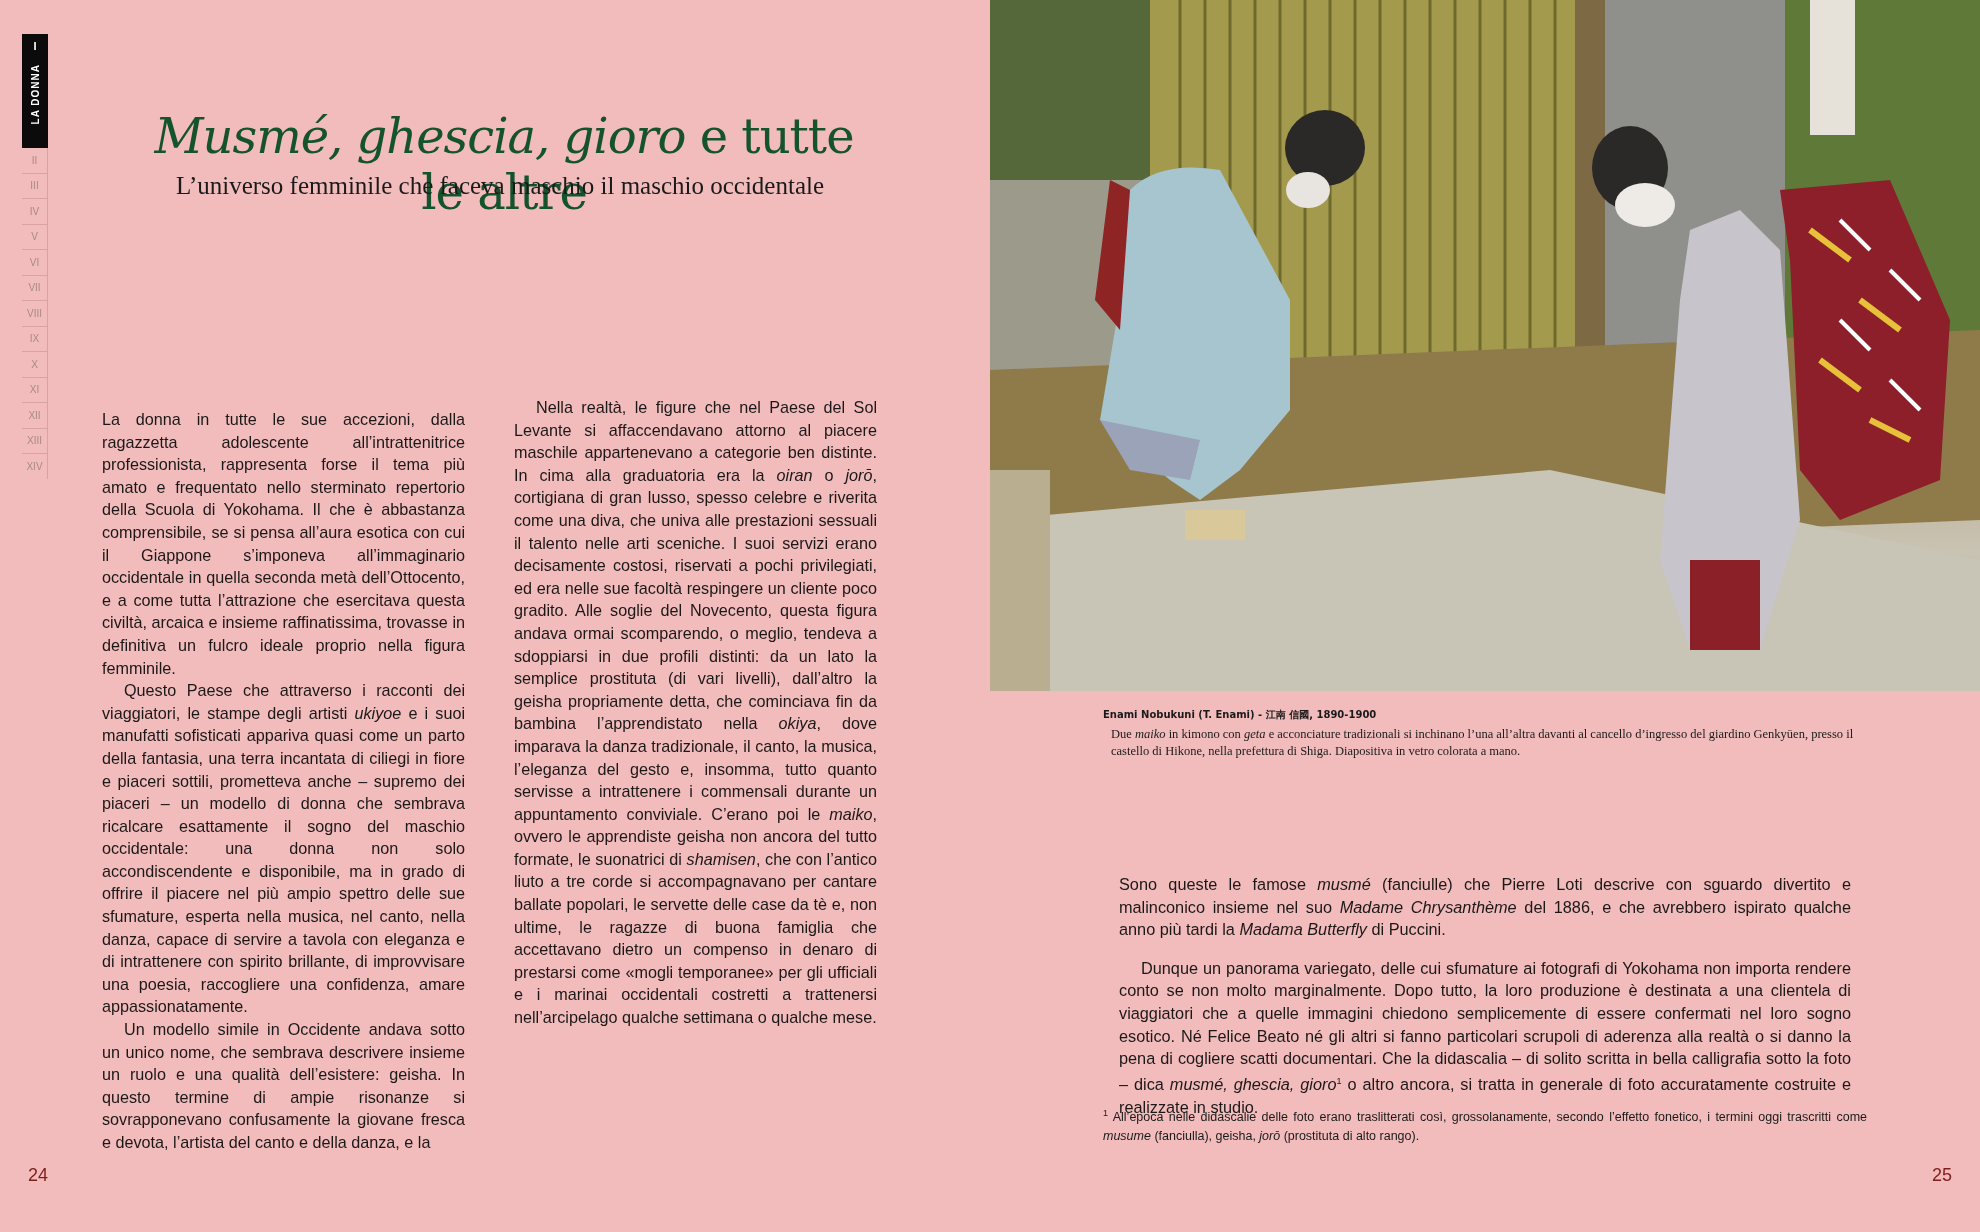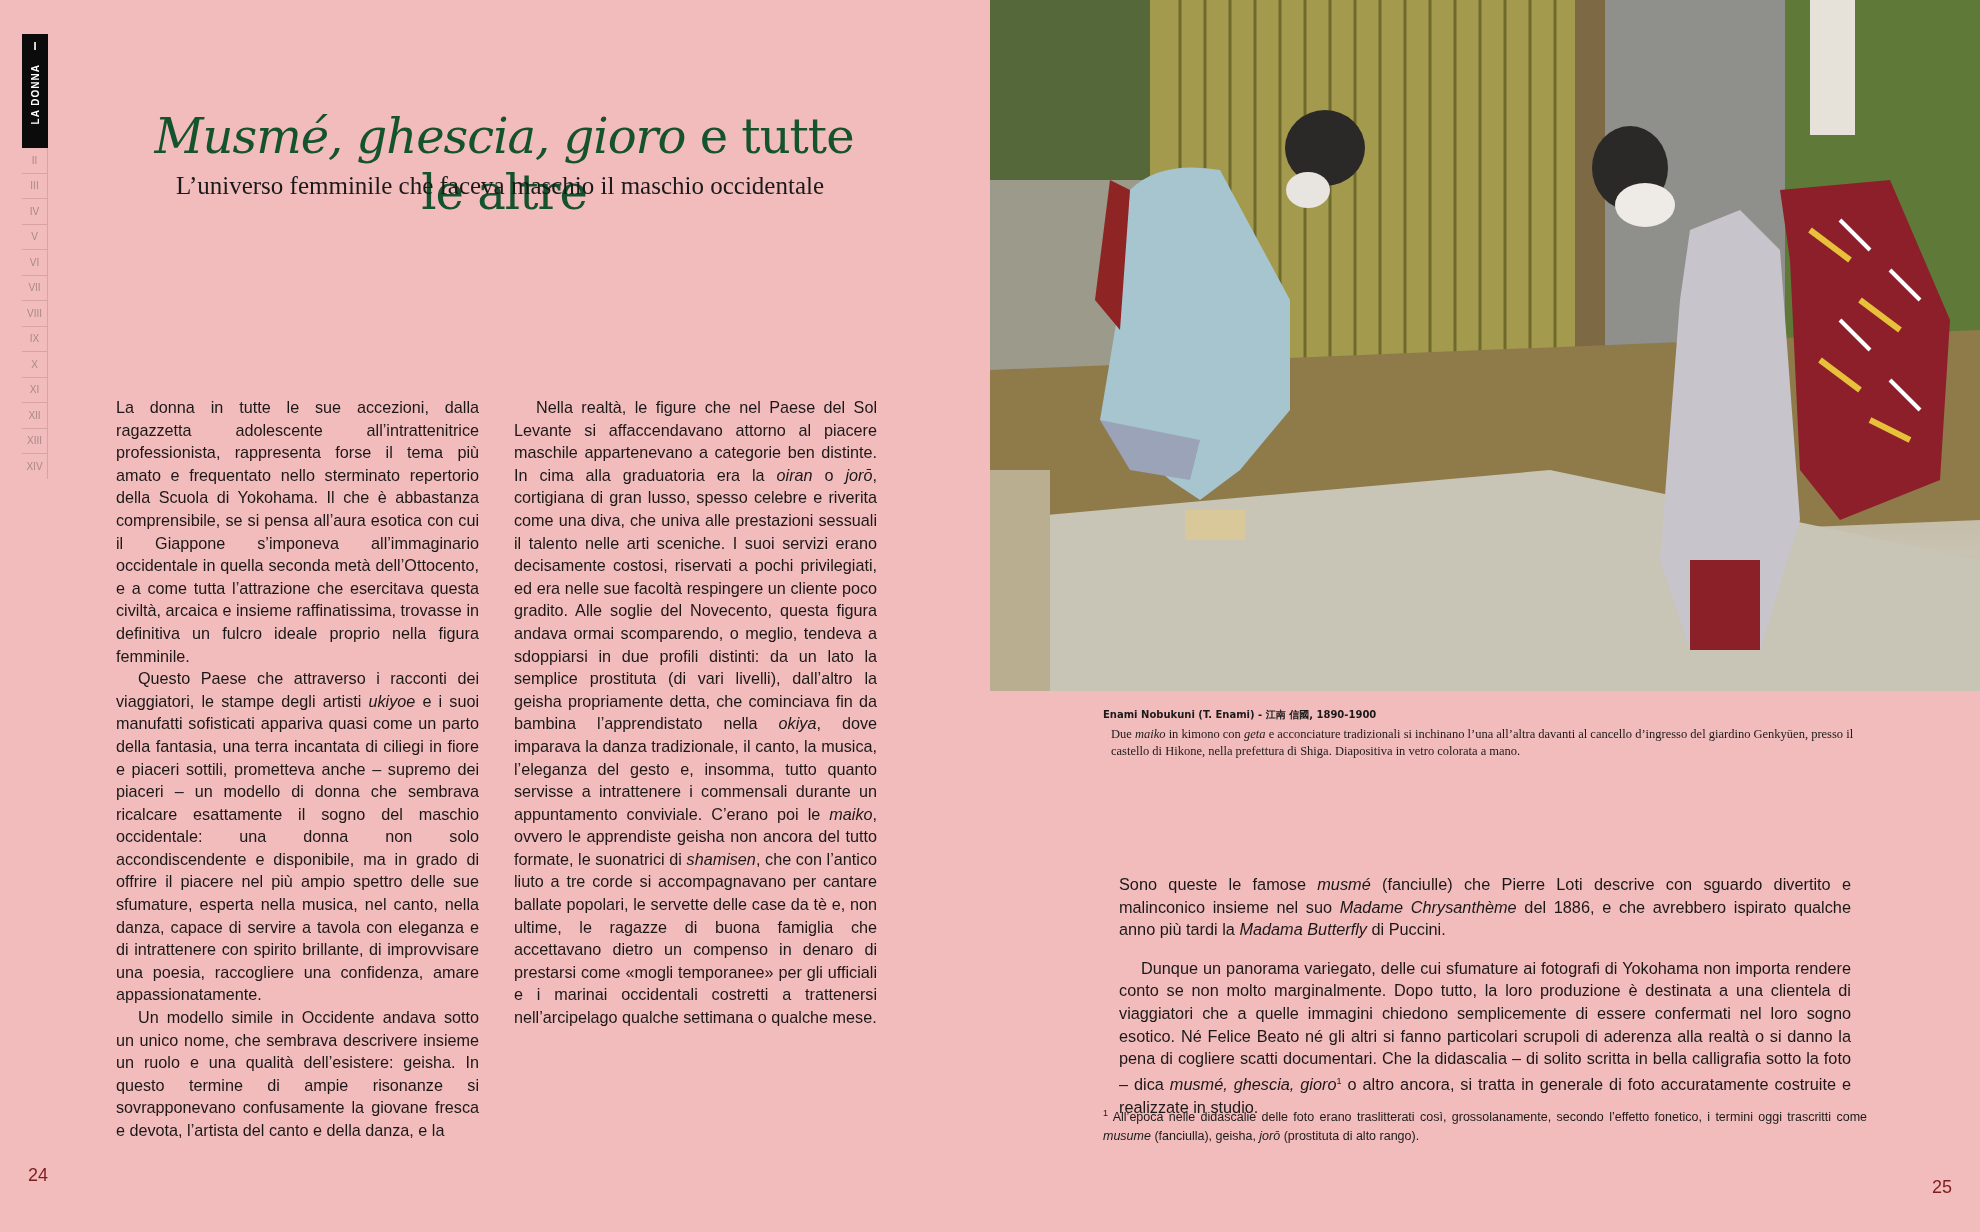--- a/index.html
+++ b/index.html
@@ -39,21 +39,21 @@
   }
 
   
   .col {
     position:absolute; top:396px; width:363px;
     font-size:16.2px; line-height:22.6px; text-align:justify; color:#1c1818;
     hyphens:manual;
   }
   .col p { margin:0; text-indent:0; }
   .col p.indent { text-indent:22px; }
-  .col1 { left:116px; }
+  .col1 { left:102px;margin-top:12px; }
   .col2 { left:514px; }
   .col em { font-style:italic; }
 
   
   .photo {
     position:absolute; left:990px; top:0; width:990px; height:691px; overflow:hidden;
     background:linear-gradient(180deg,#7a6a3a 0%,#8c7c47 35%,#b8ab8c 60%,#c9c3b3 80%,#a8966d 100%);
   }
   .photo svg { display:block; }
 
@@ -68,21 +68,21 @@
   .col3 p { margin:16px; }
   .col3 p.indent { text-indent:22px; }
   .footnote {
     position:absolute; left:1103px; top:1104px; width:764px;
     font-family:Liberation Sans, sans-serif; font-size:12.5px; line-height:19px; text-align:justify; color:#1a1a1a; margin:0;
   }
   sup { font-size:9px; }
 
   .page-num { position:absolute; top:1165px; font-size:18px; color:#7f1d1d; }
   .page-left { left:28px; }
-  .page-right { right:28px;margin-top:12px; }
+  .page-right { right:28px; }
 </style>
 </head>
 <body>
 
 <nav class="chapter-nav">
   <div class="chapter-active">
     <span class="num">I</span>
     <span class="label">LA DONNA</span>
   </div>
   <div class="chapter-item">II</div>

